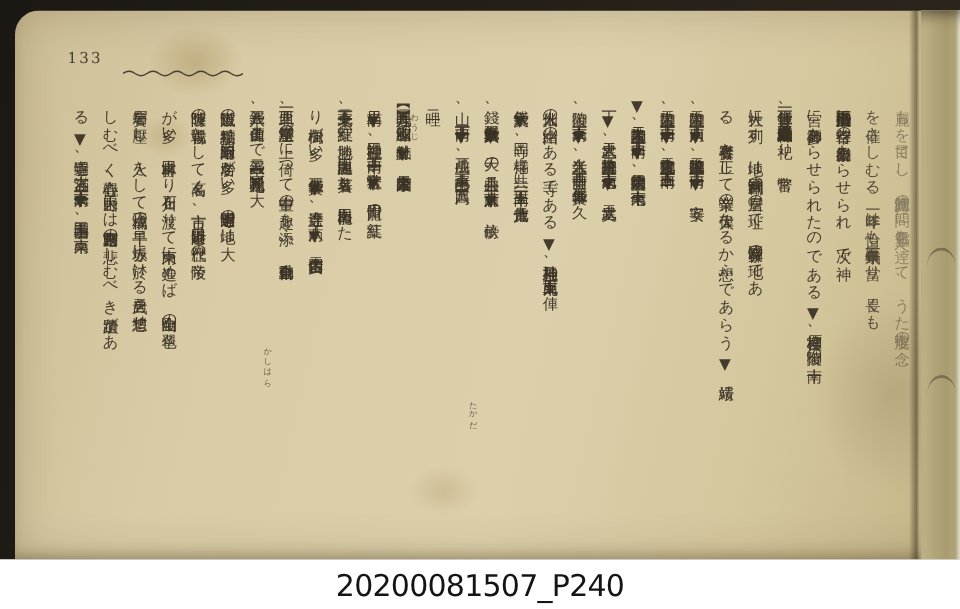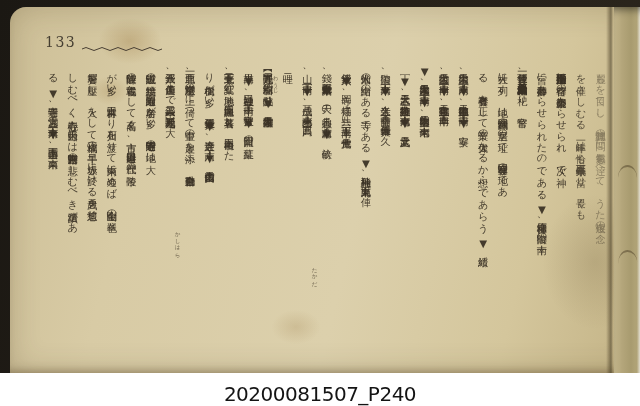--- a/index.html
+++ b/index.html
@@ -22,42 +22,42 @@
   .edge-stack{position:absolute;right:0;top:0;bottom:0;width:26px;
         background:linear-gradient(90deg,#c6b88e 0%,#b4a67b 30%,#a89b6f 65%,#b2a578 88%,#ded8c2 97%,#efeadb 100%);
         box-shadow:inset 0 8px 10px -6px rgba(0,0,0,.55);}
   .ridge{position:absolute;right:3px;width:19px;height:12px;border-top:2px solid rgba(66,54,30,.45);
         border-radius:50% 50% 0 0/90% 90% 0 0;}
   .ridge.r1{top:158px;} .ridge.r2{top:243px;transform:rotate(-4deg);}
   
   .crease{position:absolute;right:25px;top:0;bottom:0;width:9px;
         background:linear-gradient(90deg,rgba(60,48,25,0) 0%,rgba(60,48,25,.38) 38%,rgba(38,30,14,.46) 55%,rgba(150,132,90,.18) 78%,rgba(60,48,25,0) 100%);}
   
-  .page-number{position:absolute;left:35px;top:27px;font-size:14px;letter-spacing:1.5px;
+  .page-number{position:absolute;left:35px;top:27px;font-size:10px;letter-spacing:1.5px;
         color:#453e31;text-align:right;}
   .running-head{position:absolute;left:75px;top:24px;font-size:11.5px;letter-spacing:17.5px;
         color:#453e31;}
   .wavy{position:absolute;left:72px;top:39px;}
   
   .textblock{position:absolute;top:59px;right:30px;height:302px;
         writing-mode:vertical-rl;text-orientation:upright;
         font-size:10.2px;line-height:19.55px;letter-spacing:0;
         color:rgba(58,50,37,.94);}
   .col{display:block;}
   .col:nth-child(1){opacity:.48;}
   .col:nth-child(2){opacity:.85;}
   
   .ruby{position:absolute;writing-mode:vertical-rl;text-orientation:upright;
         font-size:5.5px;color:rgba(72,62,46,.8);letter-spacing:.5px;}
   .ruby.takada{left:302px;top:256px;}
   .ruby.ouji{left:263px;top:64px;}
   .ruby.kashiwara{left:165px;top:221px;}
   
   .caption-bar{position:absolute;left:0;top:373px;width:640px;height:33px;background:#ffffff;
-        display:flex;align-items:flex-end;justify-content:center;}
+        display:flex;align-items:center;justify-content:center;}
   .caption{font-family:"DejaVu Sans","Liberation Sans",sans-serif;font-size:20px;
         letter-spacing:-.5px;color:#141414;}
 </style>
 </head>
 <body>
 
 <div class="stage">
   <div class="photo">
     <div class="page">
 

